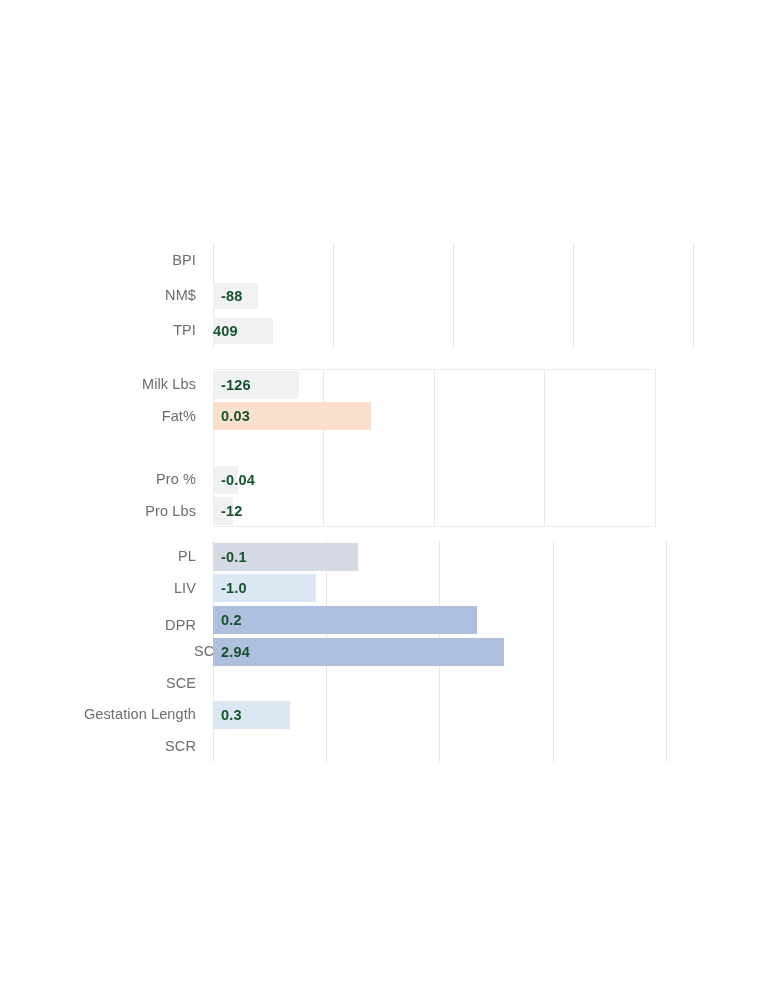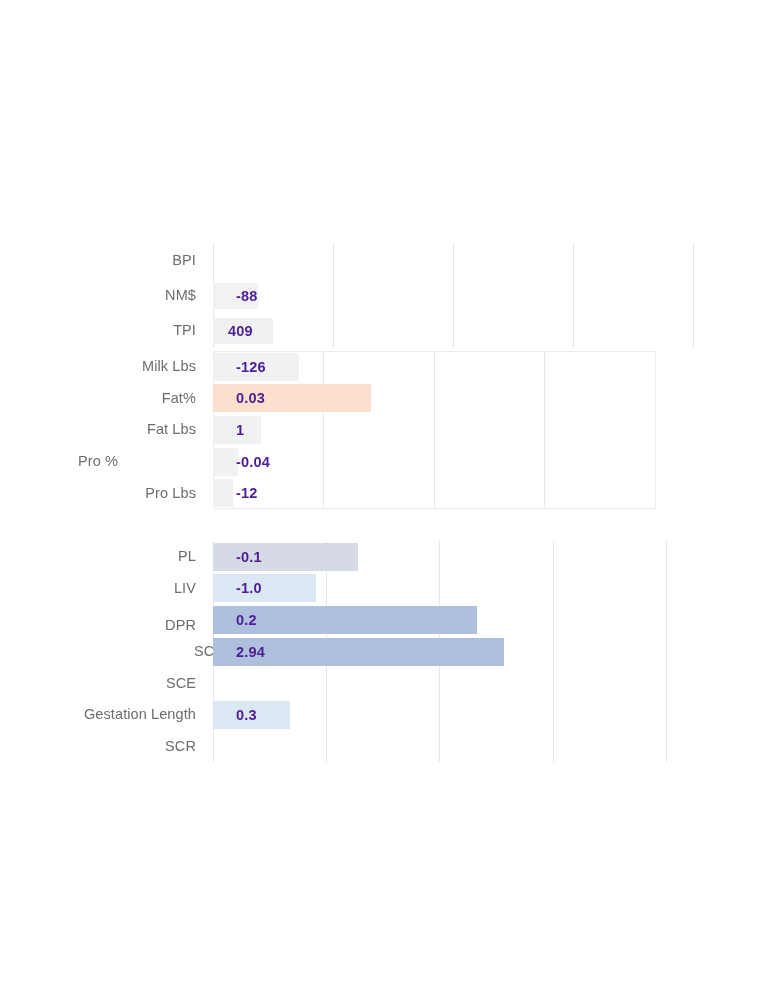--- a/index.html
+++ b/index.html
@@ -78,25 +78,24 @@
     position: absolute;
     left: 0;
     display: flex;
     align-items: center;
   }
   .bar-value {
     position: absolute;
     left: 8px;
     font-size: 14.5px;
     font-weight: bold;
-    color: #4c1d95;
+    color: #14532d;
     white-space: nowrap;
     line-height: 1;
     letter-spacing: 0.2px;
-    margin-left: 15px;
   }
   .bar-value.centered {
     left: 0;
     right: 0;
     text-align: left;
   }
 </style>
 </head>
 <body>
 
@@ -117,46 +116,41 @@
         <div class="row-label" style="top: 10px;">NM$</div>
         <div class="bar" style="left: 213px; width: 45px; height: 26px; top: 4.5px; background: rgb(242, 242, 242);"></div>
         <div class="bar-value" style="left: 221px; top: 10.5px;">-88</div>
       </div>
       <div class="row" style="top: 70px; height: 35px;">
         <div class="row-label" style="top: 10px;">TPI</div>
         <div class="bar" style="left: 213px; width: 60px; height: 26px; top: 4.5px; background: rgb(241, 241, 241);"></div>
         <div class="bar-value centered" style="left: 213px; width: 60px; top: 10.5px;">409</div>
       </div>
     </div>
-    <div class="section" style="top: 351px; height: 184px; width: 776px;">
+    <div class="section" style="top: 369px; height: 184px; width: 776px;">
       <div class="plot" style="left: 213px; width: 442px; height: 158px;">
         <div class="gridline" style="left: 0px;"></div>
         <div class="gridline" style="left: 110px;"></div>
         <div class="gridline" style="left: 221px;"></div>
         <div class="gridline" style="left: 331px;"></div>
         <div class="gridline" style="left: 442px;"></div>
         <div class="plot-frame" style="width: 443px;"></div>
       </div>
       <div class="row" style="top: 0px; height: 31.6px;">
         <div class="row-label" style="top: 8.3px;">Milk Lbs</div>
         <div class="bar" style="left: 213px; width: 86px; height: 28px; top: 1.8px; background: rgb(240, 241, 243);"></div>
         <div class="bar-value" style="left: 221px; top: 8.8px;">-126</div>
       </div>
       <div class="row" style="top: 31.6px; height: 31.6px;">
         <div class="row-label" style="top: 8.3px;">Fat%</div>
         <div class="bar" style="left: 213px; width: 158px; height: 28px; top: 1.8px; background: rgb(251, 224, 206);"></div>
         <div class="bar-value" style="left: 221px; top: 8.8px;">0.03</div>
       </div>
-      <div class="row" style="top: 63.2px; height: 31.6px;">
-        <div class="row-label" style="top: 8.3px;">Fat Lbs</div>
-        <div class="bar" style="left: 213px; width: 48px; height: 28px; top: 1.8px; background: rgb(240, 241, 243);"></div>
-        <div class="bar-value" style="left: 221px; top: 8.8px;">1</div>
-      </div>
       <div class="row" style="top: 94.8px; height: 31.6px;">
-        <div class="row-label" style="top: 8.3px; text-align: center;">Pro %</div>
+        <div class="row-label" style="top: 8.3px;">Pro %</div>
         <div class="bar" style="left: 213px; width: 25px; height: 28px; top: 1.8px; background: rgb(240, 241, 243);"></div>
         <div class="bar-value" style="left: 221px; top: 8.8px;">-0.04</div>
       </div>
       <div class="row" style="top: 126.4px; height: 31.6px;">
         <div class="row-label" style="top: 8.3px;">Pro Lbs</div>
         <div class="bar" style="left: 213px; width: 20px; height: 28px; top: 1.8px; background: rgb(240, 241, 243);"></div>
         <div class="bar-value" style="left: 221px; top: 8.8px;">-12</div>
       </div>
     </div>
     <div class="section" style="top: 541px; height: 221px; width: 776px; padding-left: 48px;">

